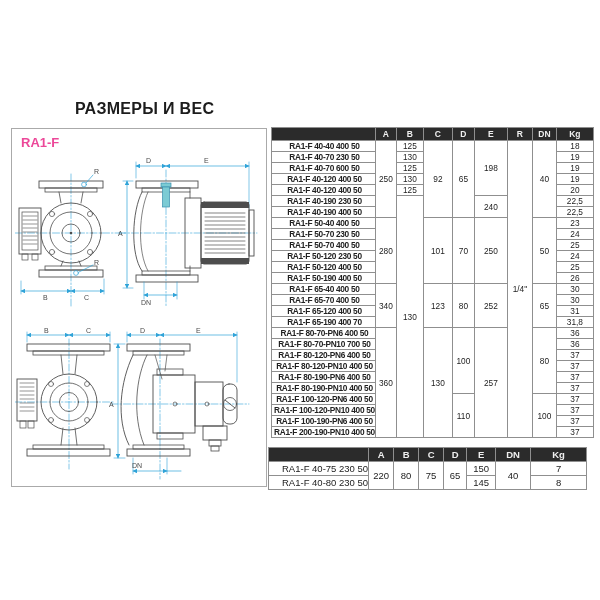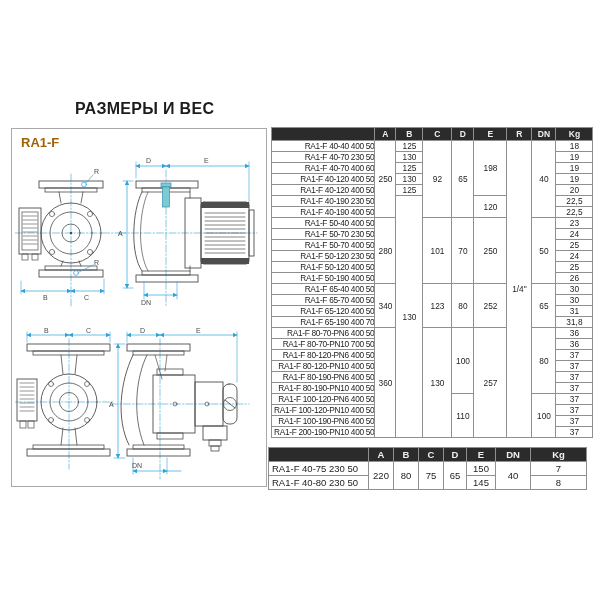--- a/index.html
+++ b/index.html
@@ -8,37 +8,37 @@
     font-family:"Liberation Sans","DejaVu Sans",sans-serif;color:#1a1a1a;
   }
   .page-title{
     position:absolute;top:100px;left:0;width:524px;text-align:left;
     font-size:16px;font-weight:bold;letter-spacing:.3px;text-indent:55px;color:#1c1c1c;margin-left:20px;
   }
   .drawing-panel{
     position:absolute;left:11px;top:128px;width:256px;height:359px;
     border:1px solid #aaaaaa;background:#ffffff;box-sizing:border-box;
   }
-  .panel-label{position:absolute;left:9px;top:6px;font-size:13px;font-weight:bold;color:#a16207;}
+  .panel-label{position:absolute;left:9px;top:6px;font-size:13px;font-weight:bold;color:#ec4899;}
   .svg-top{position:absolute;left:3px;top:27px;}
   .svg-bottom{position:absolute;left:3px;top:198px;}
 
   table{border-collapse:collapse;table-layout:fixed;background:#fff;}
   .main-table{position:absolute;left:271px;top:127px;}
   .small-table{position:absolute;left:268px;top:447px;}
   th,td{border:1px solid #8f8f8f;padding:0;overflow:hidden;white-space:nowrap;}
   th{
     background:#2b2b2b;color:#efefef;font-weight:bold;text-align:center;
   }
   .main-table th{height:12px;font-size:8.5px;}
   .main-table td{height:10px;font-size:8.3px;text-align:center;color:#222;}
-  .main-table td.m{text-align:right;padding-left:2px;letter-spacing:-0.3px;}
+  .main-table td.m{text-align:center;padding-left:2px;letter-spacing:-0.3px;font-weight:bold;}
   .small-table th{height:13px;font-size:9.5px;}
   .small-table td{height:13px;font-size:9.5px;text-align:center;color:#222;}
-  .small-table td.m{text-align:left;padding-left:3px;}
+  .small-table td.m{text-align:left;padding-left:13px;}
   svg text{font-family:"Liberation Sans","DejaVu Sans",sans-serif;}
   .dimtxt{font-size:7px;fill:#4a4a4a;}
 </style>
 </head>
 <body>
 
 <div class="page-title">РАЗМЕРЫ И ВЕС</div>
 
 <div class="drawing-panel">
   <div class="panel-label">RA1-F</div>
@@ -250,38 +250,38 @@
     <td rowspan="27">1/4"</td>
     <td rowspan="7">40</td>
     <td>18</td>
   </tr>
   <tr>
         <td class="m">RA1-F 40-70 230 50</td>
         <td>130</td>
         <td>19</td>
       </tr>
   <tr>
-        <td class="m">RA1-F 40-70 400 60</td>
+        <td class="m">RA1-F 40-70 600 50</td>
         <td>125</td>
         <td>19</td>
       </tr>
   <tr>
         <td class="m">RA1-F 40-120 400 50</td>
         <td>130</td>
         <td>19</td>
       </tr>
   <tr>
         <td class="m">RA1-F 40-120 400 50</td>
         <td>125</td>
         <td>20</td>
       </tr>
   <tr>
         <td class="m">RA1-F 40-190 230 50</td>
         <td rowspan="22">130</td>
-        <td rowspan="2">120</td>
+        <td rowspan="2">240</td>
         <td>22,5</td>
       </tr>
   <tr>
         <td class="m">RA1-F 40-190 400 50</td>
         <td>22,5</td>
       </tr>
   <tr>
     <td class="m">RA1-F 50-40 400 50</td>
     <td rowspan="6">280</td>
     <td rowspan="6">101</td>

